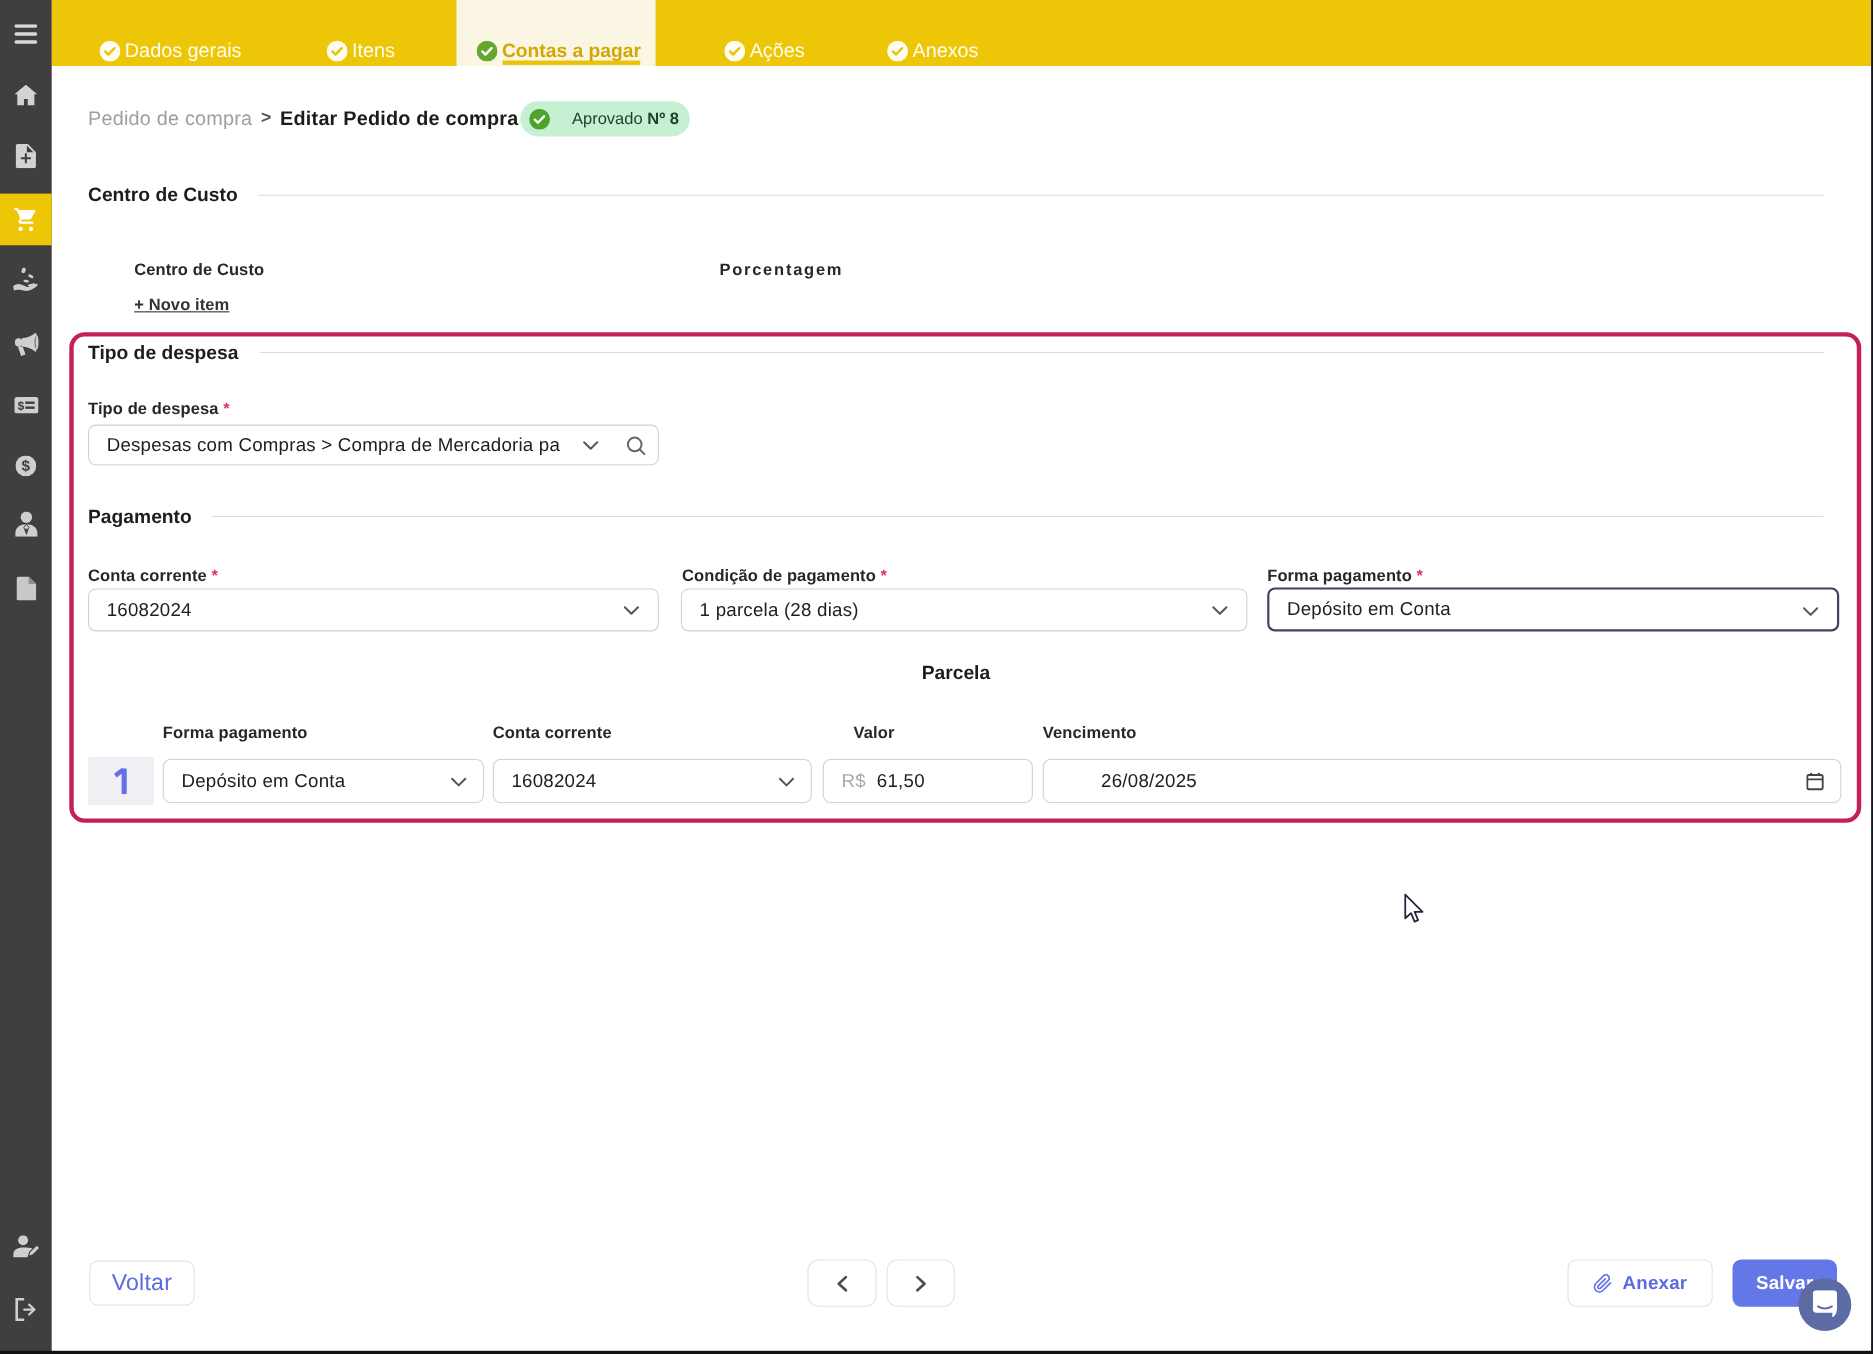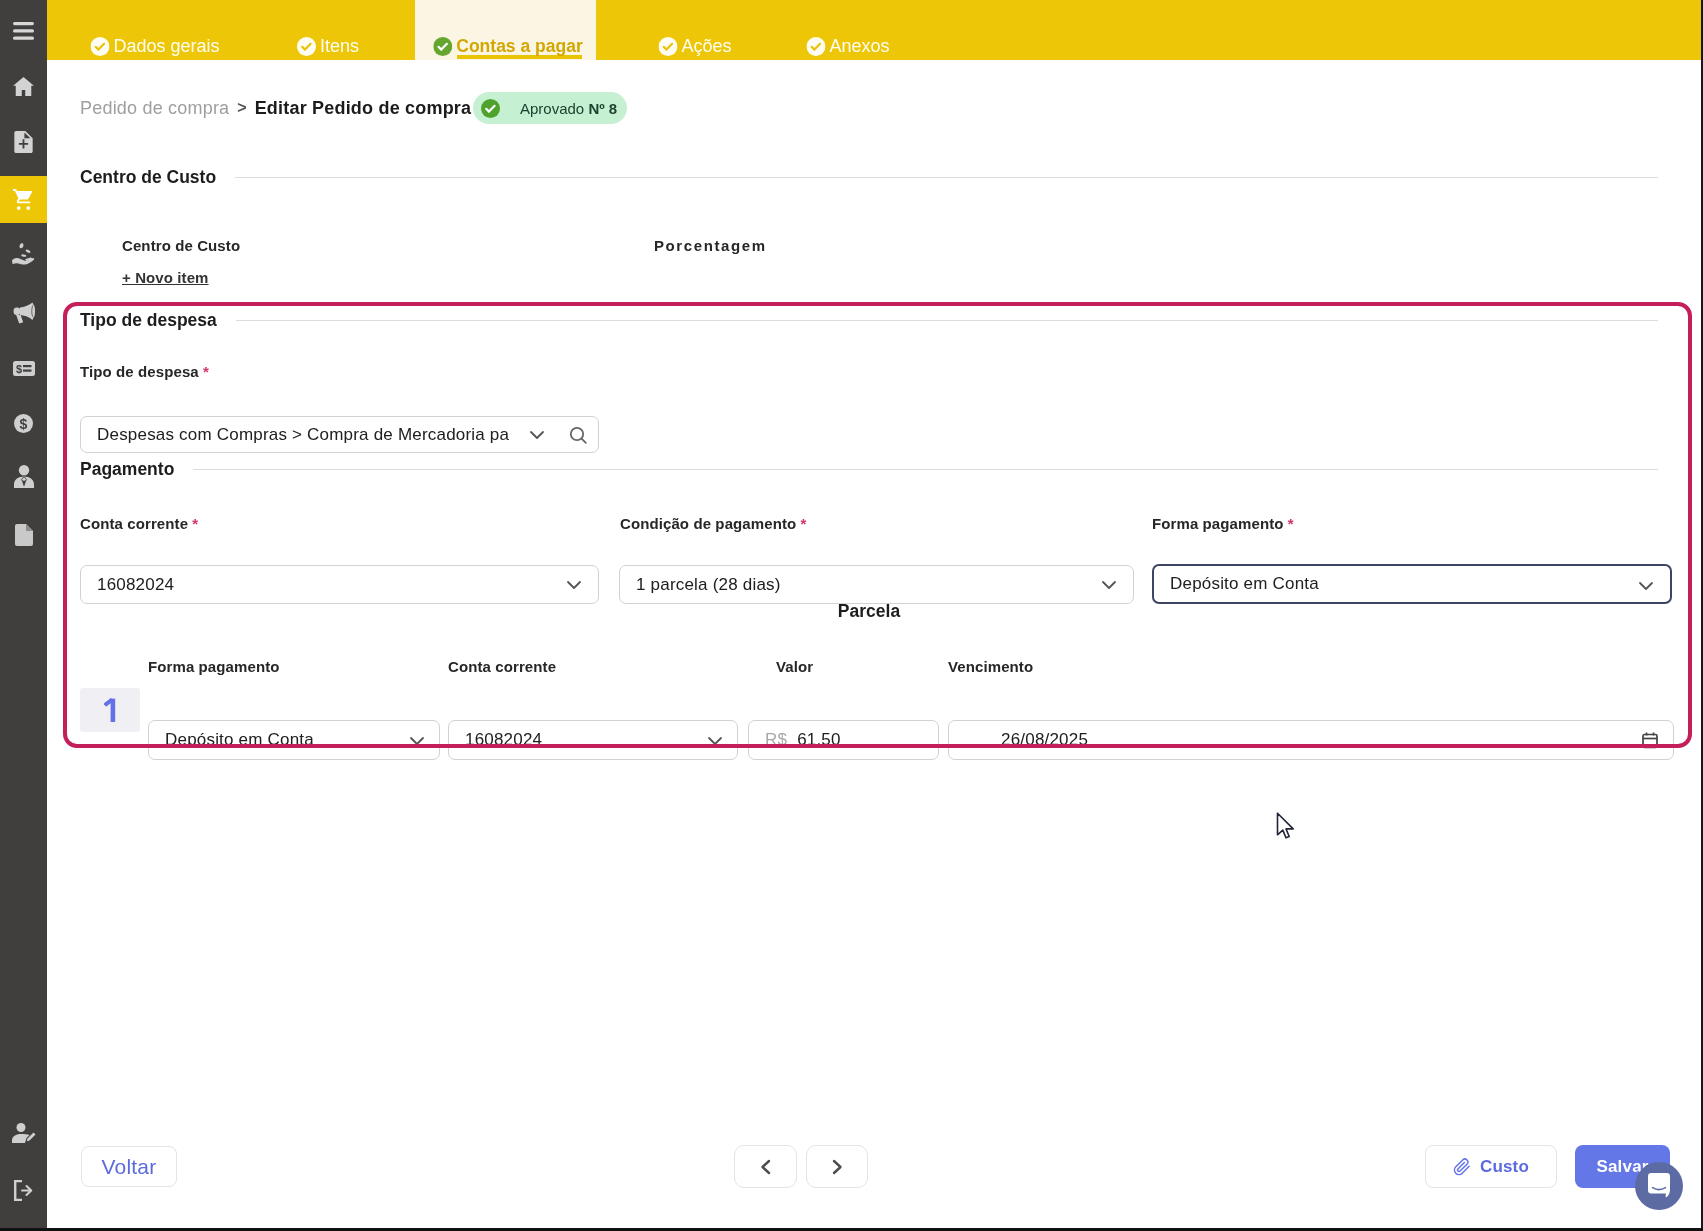--- a/index.html
+++ b/index.html
@@ -21,21 +21,21 @@
   .tab span { font-size:18px; color:#fffdf3; }
   .tab.active span { color:#d3a703; font-weight:bold; font-size:17.5px; }
 
   
   .sec { position:absolute; left:80px; width:1578px; height:22px; display:flex; align-items:center; }
   .sec b { font-size:17.5px; color:#1d1d1d; white-space:nowrap; }
   .sec i { flex:1; height:1px; background:#dcdcdc; margin-left:19px; }
   .lbl { position:absolute; font-size:15px; font-weight:bold; color:#272727; letter-spacing:.1px; }
   .lbl em { color:#d6336c; font-style:normal; }
   .ctl { position:absolute; background:#fff; border:1.5px solid #d2d2d2; border-radius:7px;
-         display:flex; align-items:center; font-size:17px; color:#202020;margin-top:30px; }
+         display:flex; align-items:center; font-size:17px; color:#202020; }
   .ctl .txt { padding-left:16px; letter-spacing:.2px; white-space:nowrap; }
   .chev { position:absolute; }
 
   #redbox { left:63px; top:302px; width:1629px; height:446px; border:4.5px solid #c41e5b; border-radius:14px; z-index:1; }
 
   
   .btn { position:absolute; display:flex; align-items:center; justify-content:center;
          border:1.5px solid #e3e3e8; border-radius:8px; background:#fff;
          font-size:17px; color:#5c6ae0; font-weight:bold; letter-spacing:.2px; }
 </style>
@@ -196,21 +196,21 @@
   </div>
   <div class="btn" style="left:806px; top:1145px; width:62px; height:43px; border-radius:10px;">
     <svg width="14" height="16">
         <path d="M4 2l6.5 6L4 14" stroke="#4d4d4d" stroke-width="2.4" fill="none" stroke-linecap="round" stroke-linejoin="round"></path>
       </svg>
   </div>
   <div class="btn" style="left:1425px; top:1145px; width:132px; height:43px; gap:9px; font-weight:normal;">
     <svg width="18" height="18" viewBox="0 0 24 24">
         <path d="M21.44 11.05l-9.19 9.19a6 6 0 0 1-8.49-8.49l9.19-9.19a4 4 0 0 1 5.66 5.66l-9.2 9.19a2 2 0 0 1-2.83-2.83l8.49-8.48" stroke="#6374e8" stroke-width="2" fill="none" stroke-linecap="round" stroke-linejoin="round"></path>
       </svg>
-    <span style="font-weight:bold;">Custo</span>
+    <span style="font-weight:bold;">Anexar</span>
   </div>
   <div class="btn" style="left:1575px; top:1145px; width:95px; height:43px; background:#6477e6; border:none; color:#fff;">Salvar</div>
 
   <div class="abs" style="left:1635px; top:1162px; width:48px; height:48px; border-radius:50%; background:#5d6ba4; display:flex; align-items:flex-start; justify-content:center; z-index:6;">
     <svg style="margin-top:11px;" width="22" height="26" viewBox="0 0 22 26">
         <path d="M3 0h16c1.7 0 3 1.3 3 3v13.2c0 3.4-1 5.9-3.2 7.9-.6.5-1.3.2-1.2-.6l.3-3H3c-1.7 0-3-1.3-3-3V3c0-1.7 1.3-3 3-3z" fill="#fff"></path>
         <path d="M4.6 14.6 Q11 18.6 17.4 14.6" stroke="#5d6ba4" stroke-width="1.7" fill="none" stroke-linecap="round"></path>
       </svg>
   </div>
 

